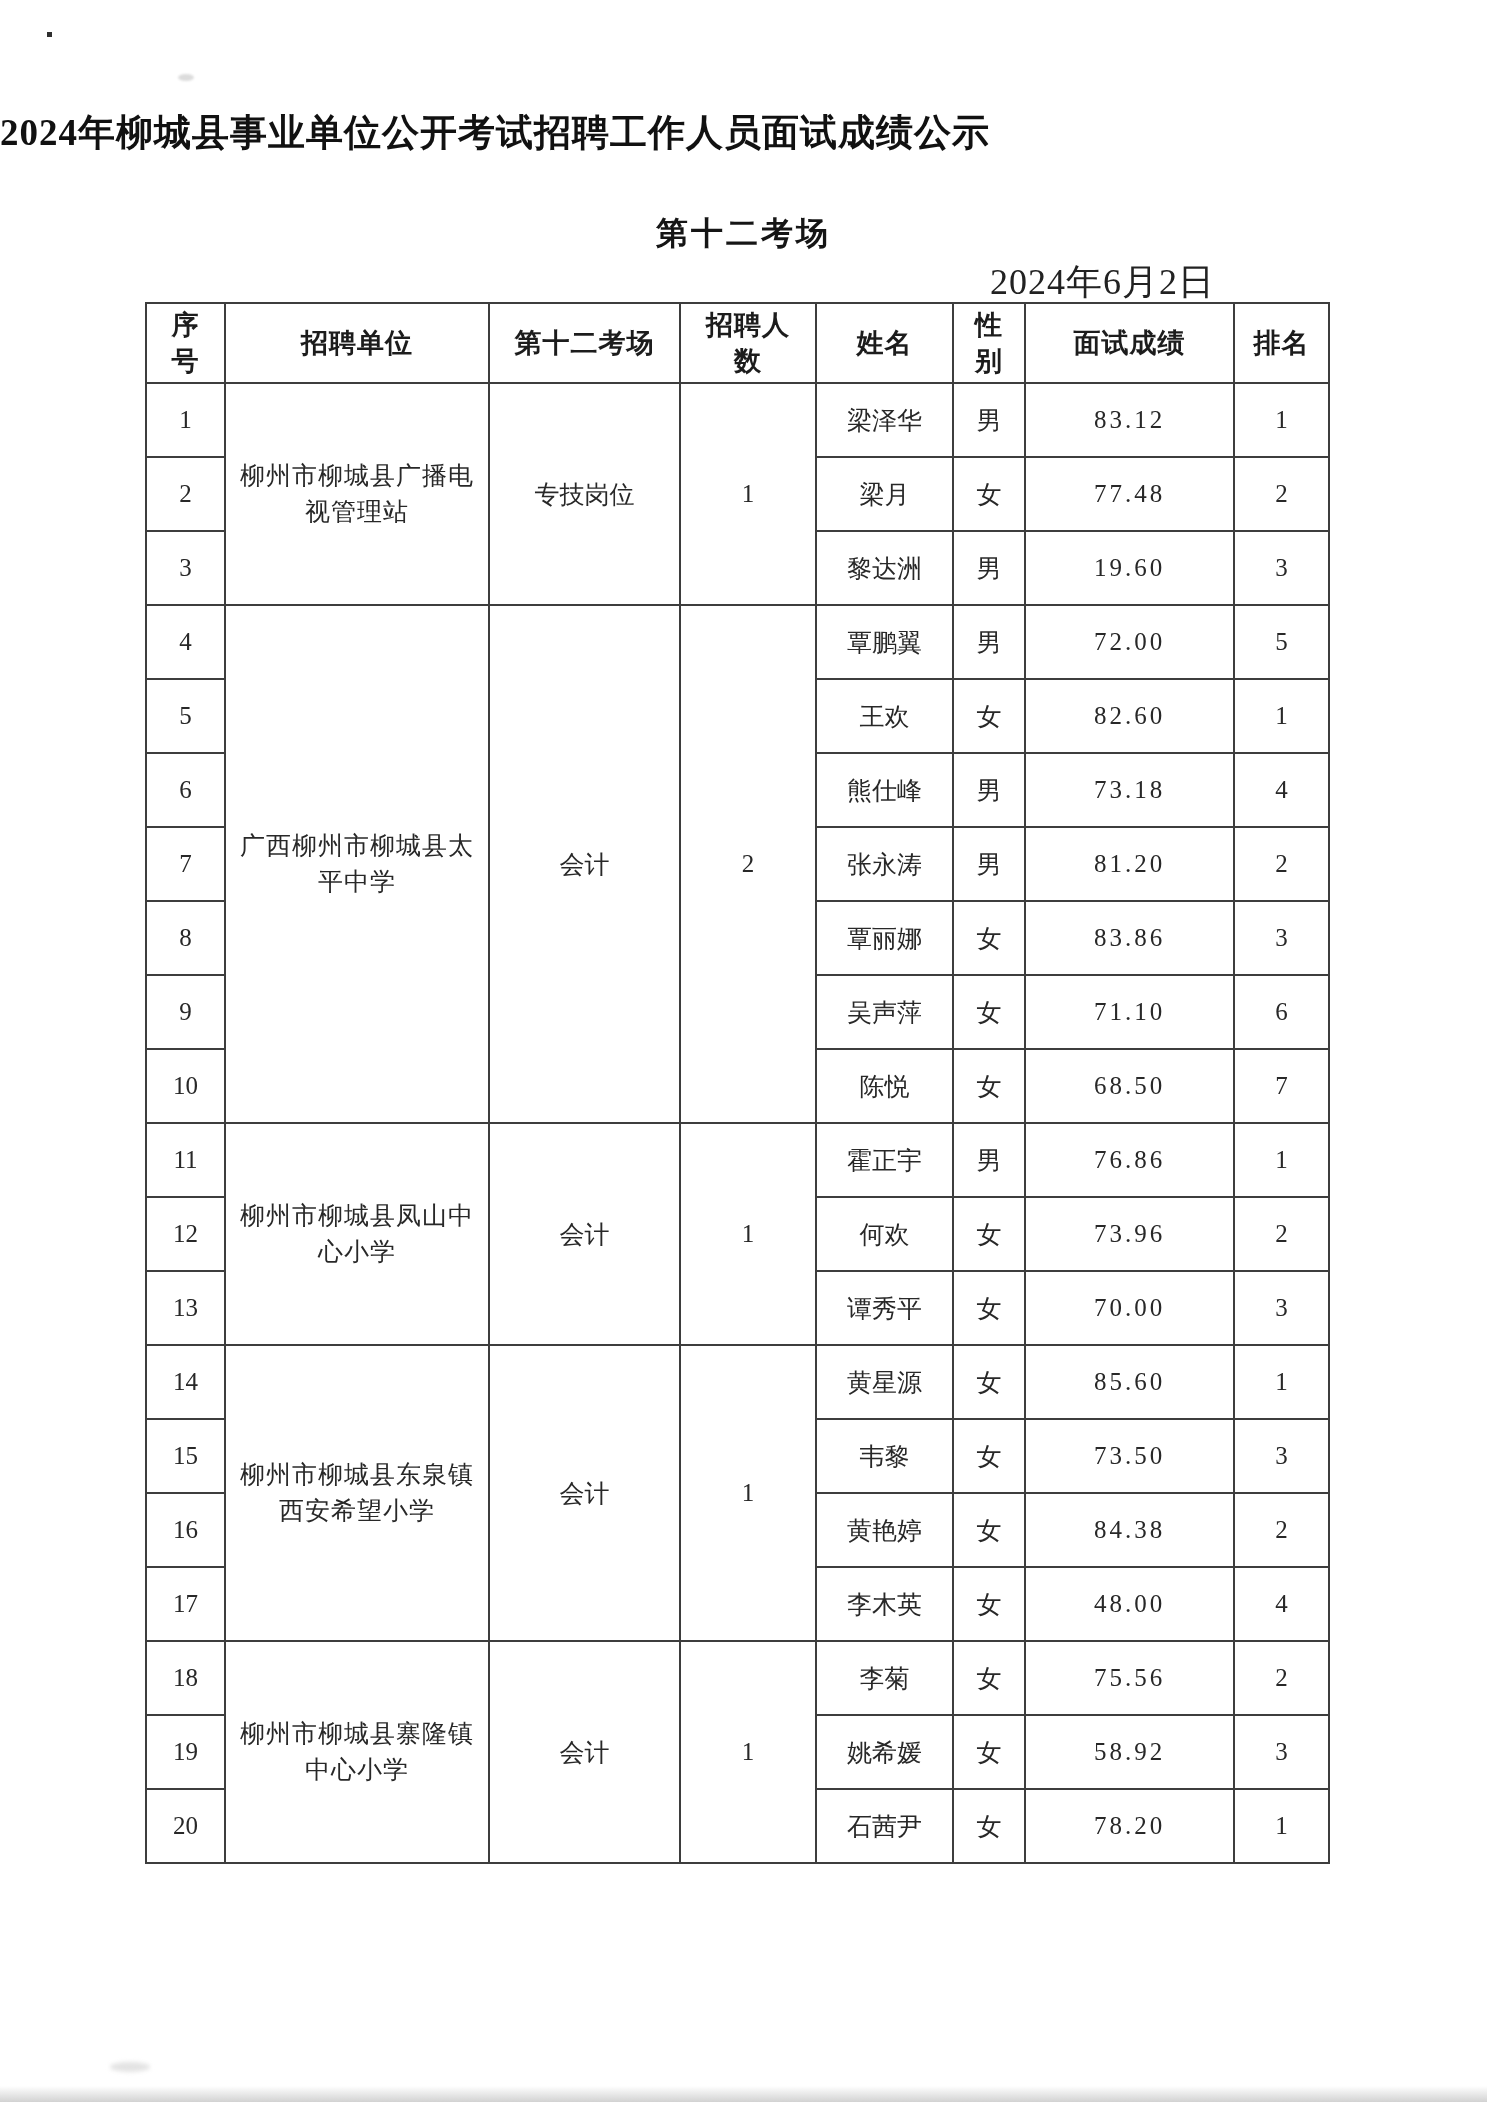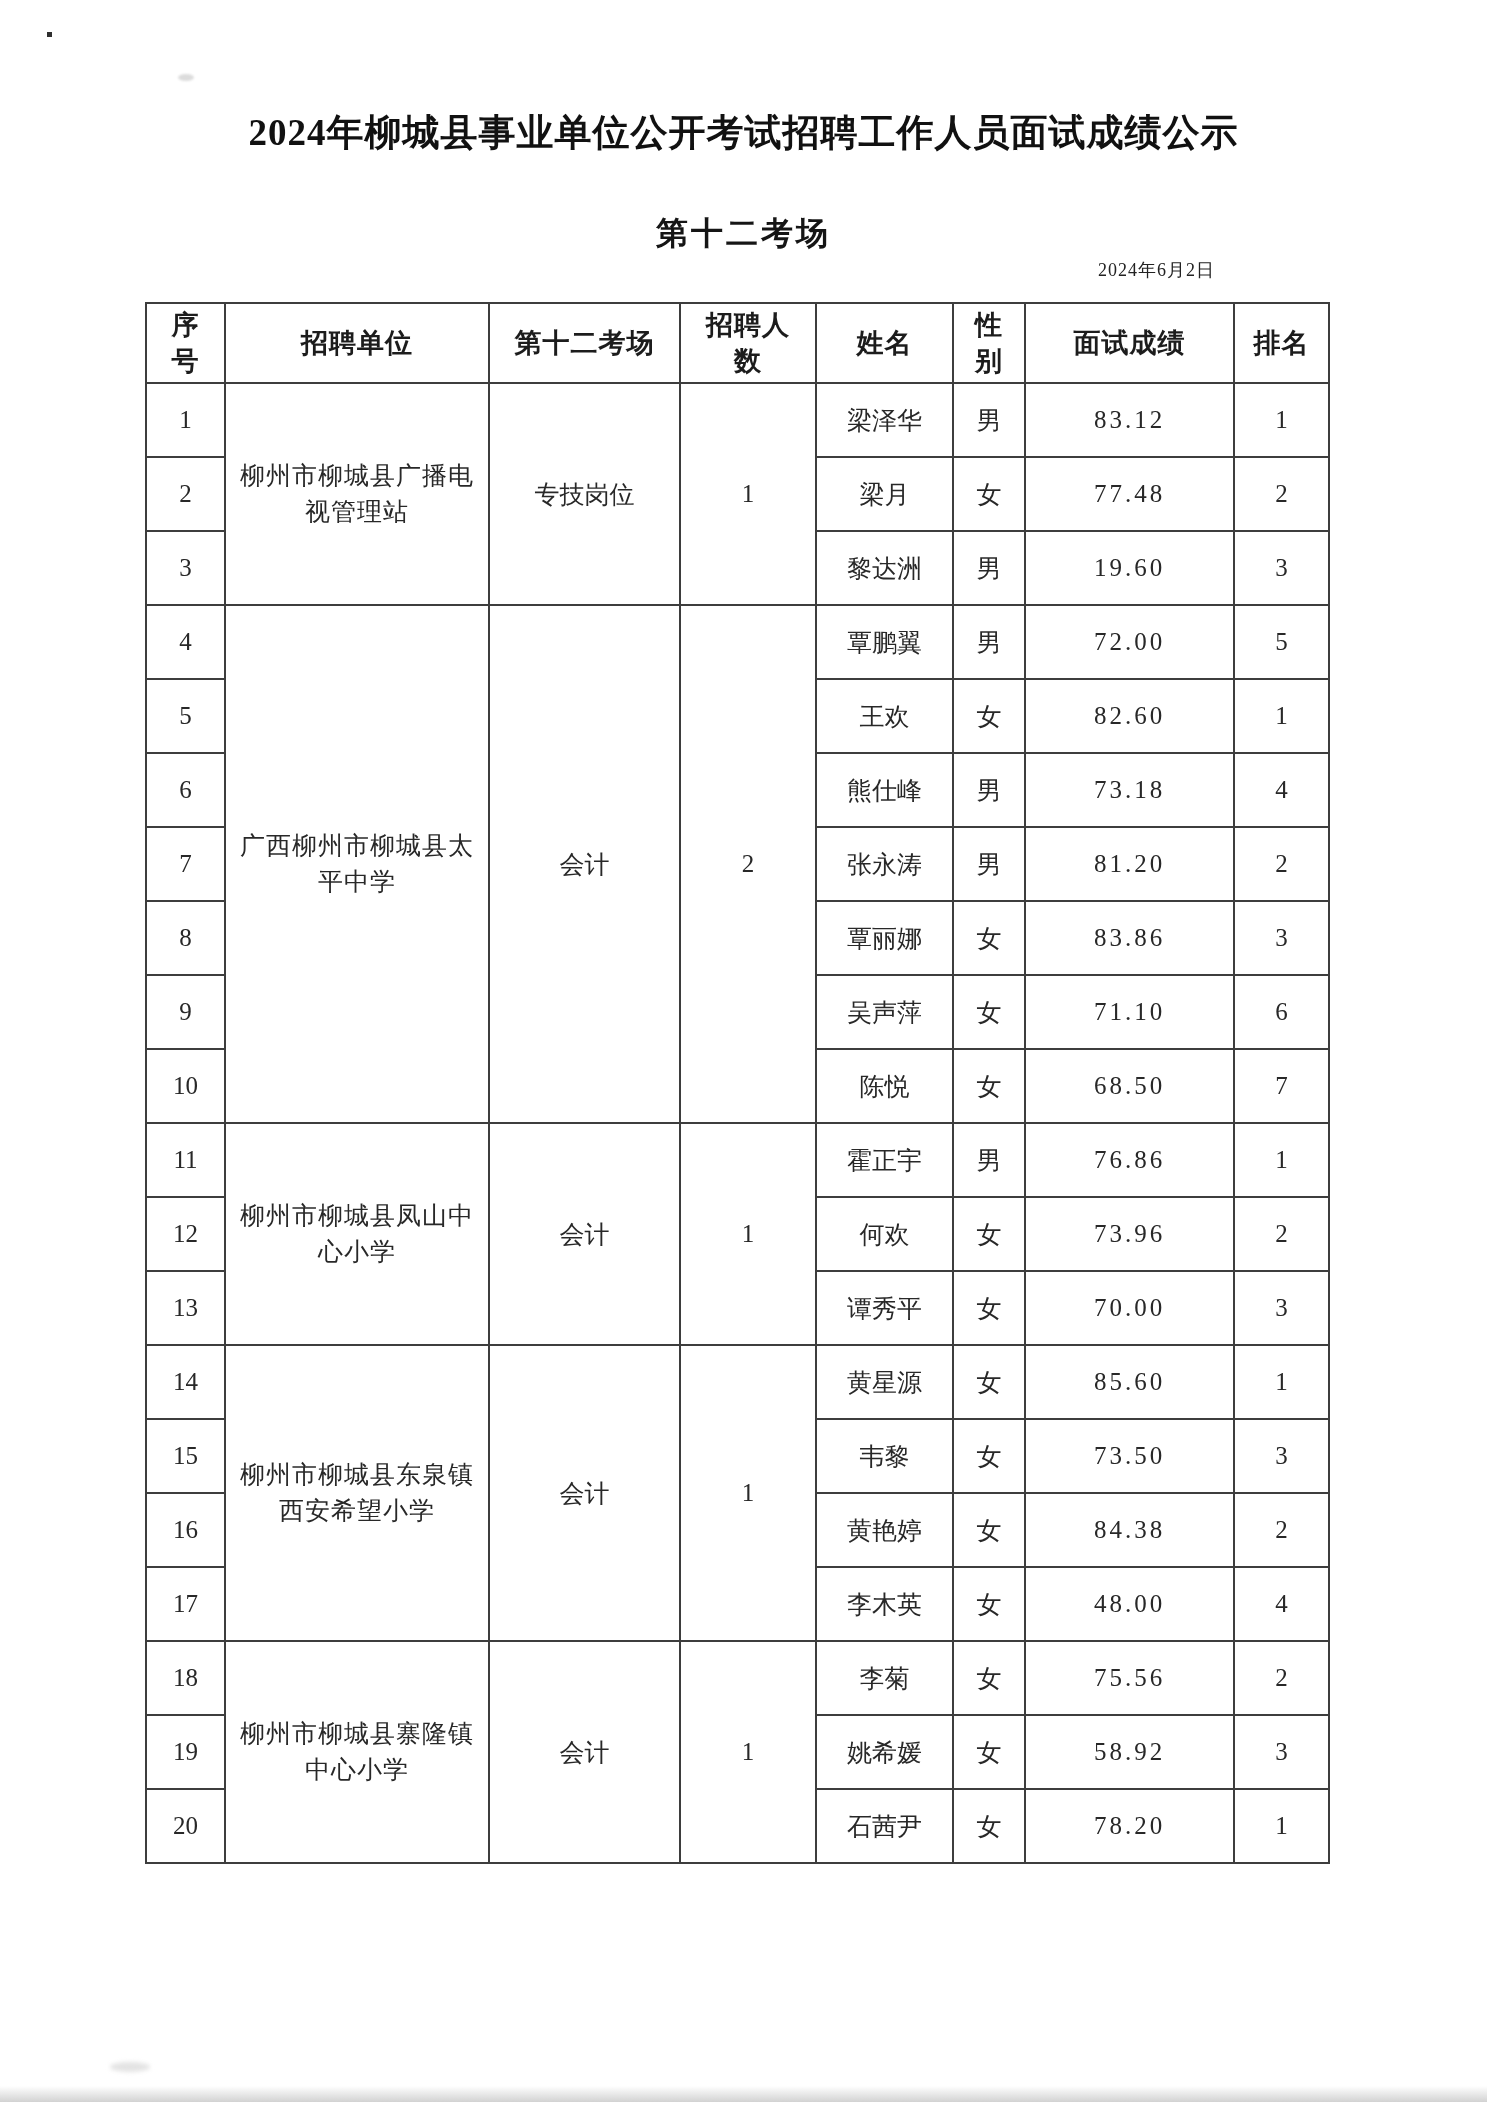--- a/index.html
+++ b/index.html
@@ -13,21 +13,21 @@
     position: relative;
     font-family: "Liberation Serif", serif;
     color: #2b2b2b;
     overflow: hidden;
   }
   .page-title {
     position: absolute;
     top: 108px;
     left: 0;
     width: 100%;
-    text-align: center;
+    text-align: left;
     font-size: 37px;
     font-weight: 900;
     letter-spacing: 1px;
     color: #111;
     font-family: "Liberation Serif", serif;
   }
   .page-subtitle {
     position: absolute;
     top: 212px;
     left: 0;
@@ -35,21 +35,21 @@
     text-align: center;
     font-size: 32px;
     font-weight: 900;
     letter-spacing: 3px;
     color: #151515;
   }
   .date-line {
     position: absolute;
     top: 258px;
     right: 272px;
-    font-size: 18px;
+    font-size: 36px;
     color: #222;
     letter-spacing: 1px;
   }
   .table-wrap {
     position: absolute;
     top: 302px;
     left: 145px;
   }
   table.results {
     border-collapse: collapse;

